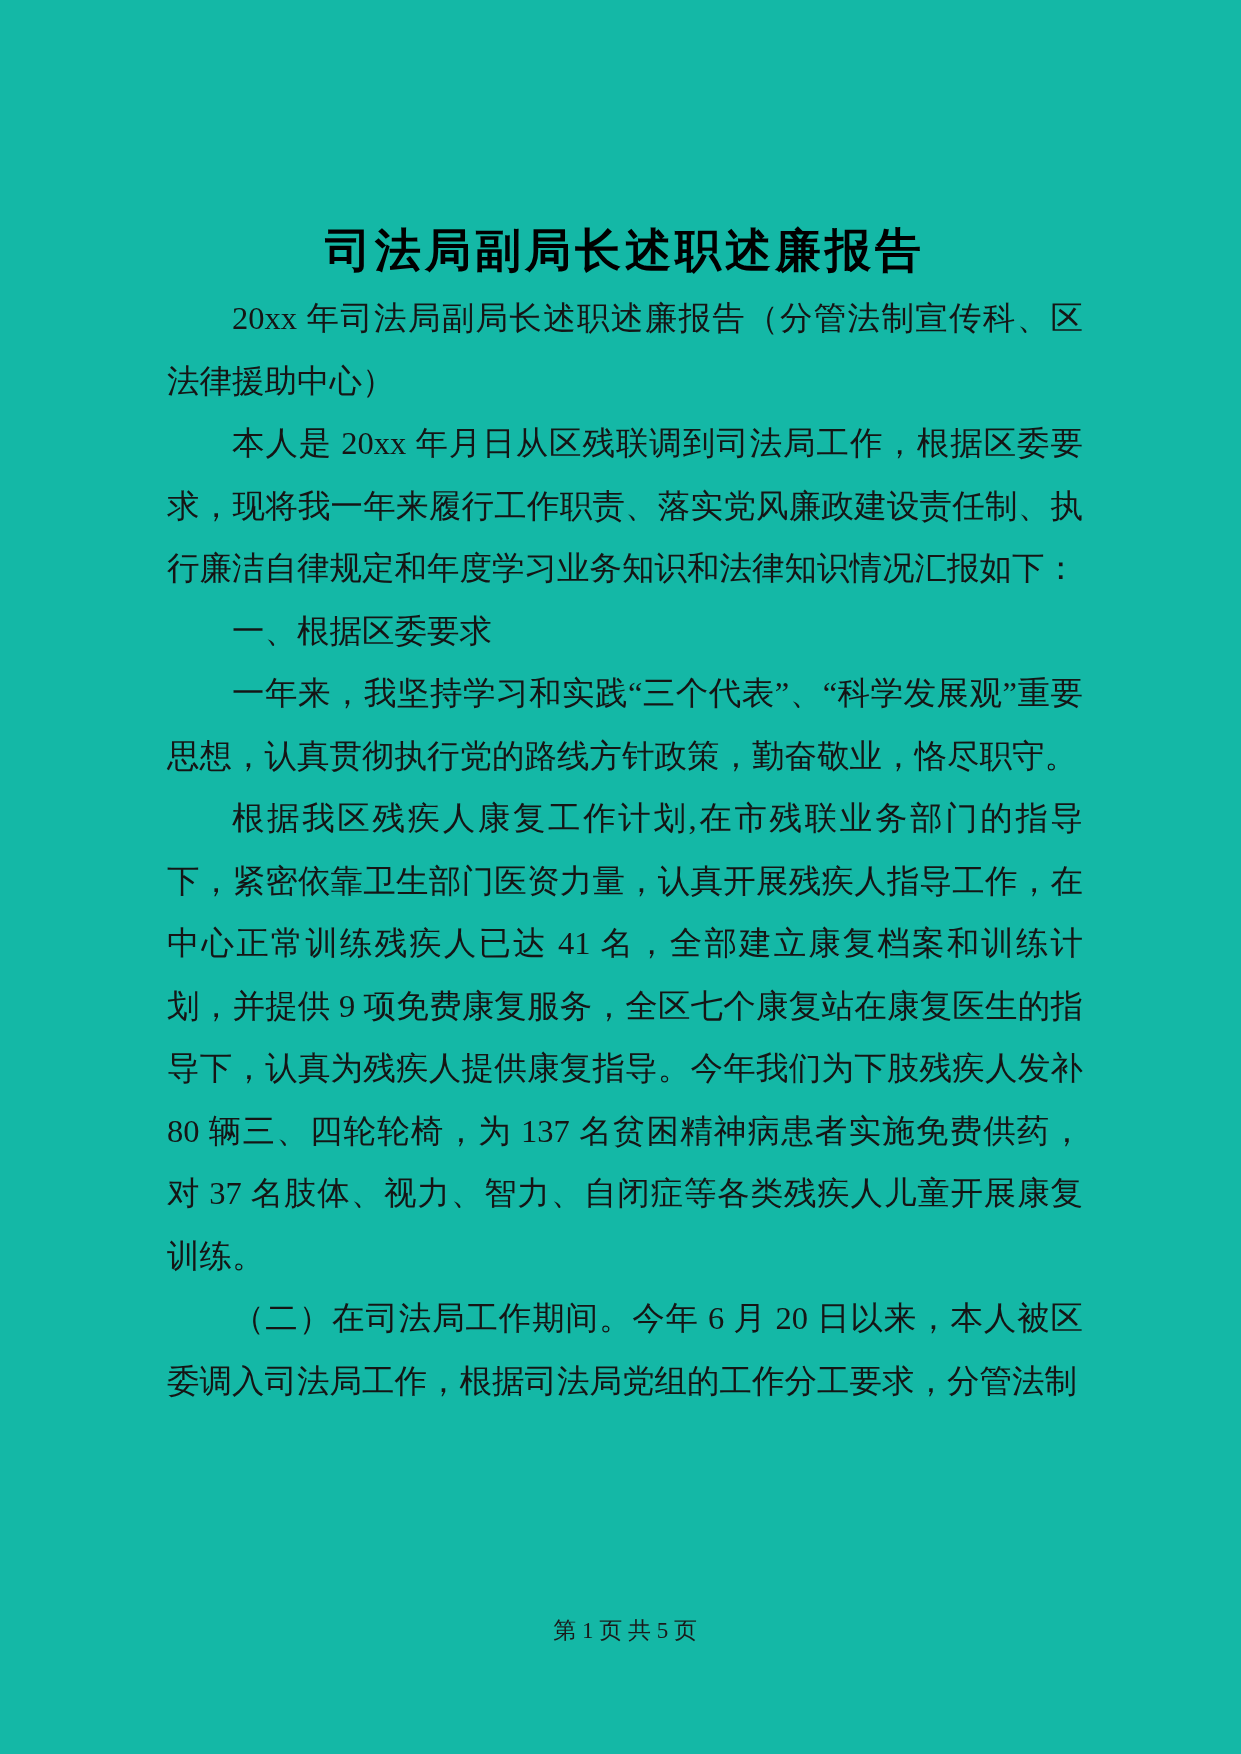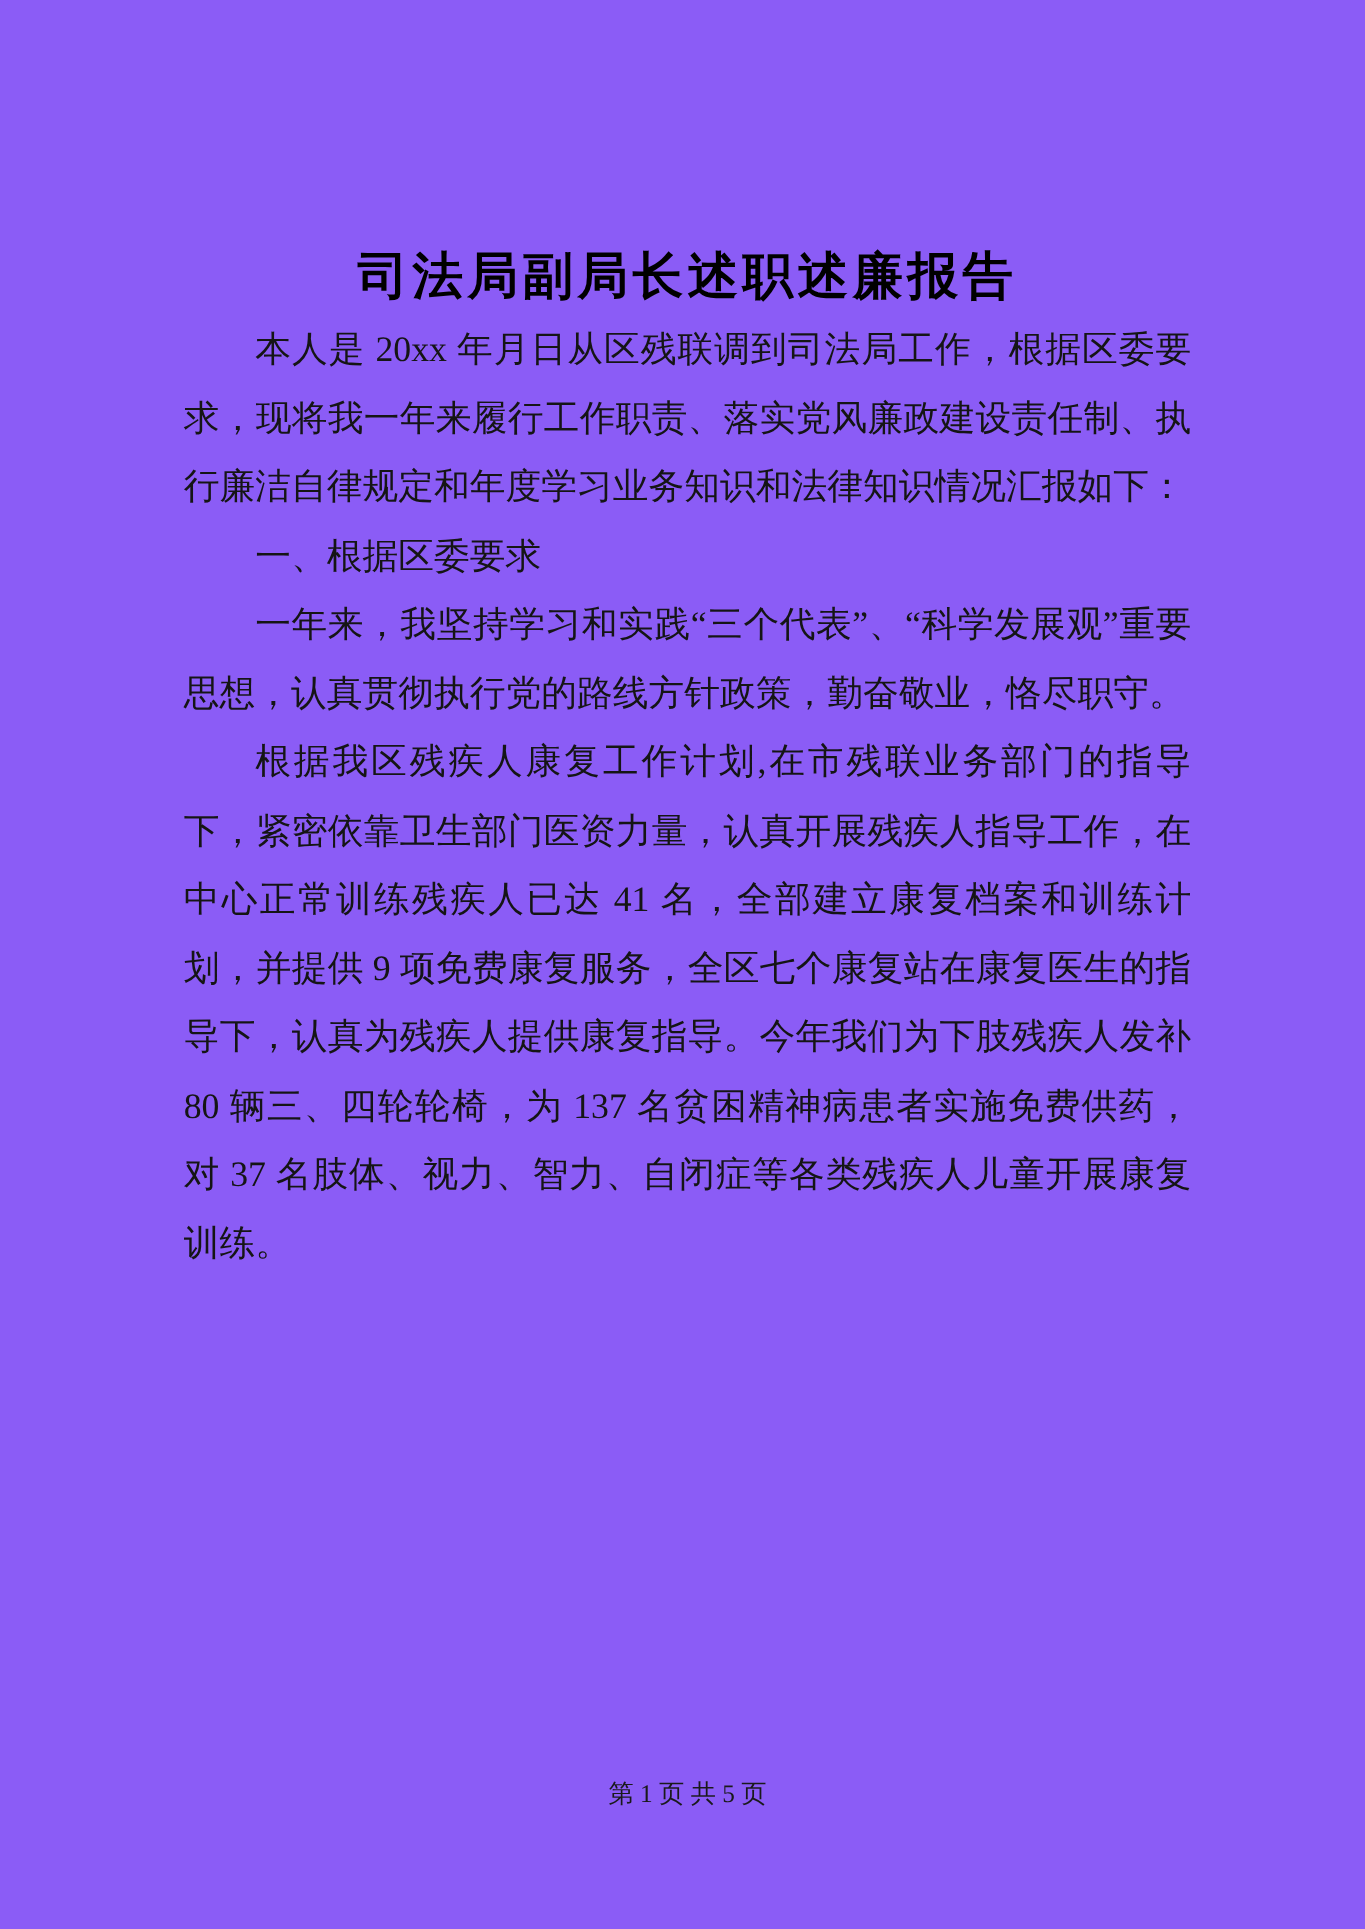--- a/index.html
+++ b/index.html
@@ -10,21 +10,21 @@
   body {
     width: 1241px;
     height: 1754px;
     font-family: "Liberation Serif", "DejaVu Serif", serif;
     color: #151515;
   }
   .sheet {
     position: relative;
     width: 1241px;
     height: 1754px;
-    background: #8b5cf6;
+    background: #14b8a6;
     overflow: hidden;
   }
   .text-col {
     margin-left: 167px;
     width: 916px;
   }
   .doc-title {
     margin: 214px 0 0 0;
     padding: 0;
     font-size: 46px;
@@ -56,22 +56,24 @@
     color: #1a1a1a;
   }
 </style>
 </head>
 <body>
 
 <div class="sheet">
   <div class="text-col">
     <h1 class="doc-title">司法局副局长述职述廉报告</h1>
     <div class="content">
+      <p>20xx 年司法局副局长述职述廉报告（分管法制宣传科、区法律援助中心）</p>
       <p>本人是 20xx 年月日从区残联调到司法局工作，根据区委要求，现将我一年来履行工作职责、落实党风廉政建设责任制、执行廉洁自律规定和年度学习业务知识和法律知识情况汇报如下：</p>
       <p>一、根据区委要求</p>
       <p>一年来，我坚持学习和实践“三个代表”、“科学发展观”重要思想，认真贯彻执行党的路线方针政策，勤奋敬业，恪尽职守。</p>
       <p>根据我区残疾人康复工作计划,在市残联业务部门的指导下，紧密依靠卫生部门医资力量，认真开展残疾人指导工作，在中心正常训练残疾人已达 41 名，全部建立康复档案和训练计划，并提供 9 项免费康复服务，全区七个康复站在康复医生的指导下，认真为残疾人提供康复指导。今年我们为下肢残疾人发补 80 辆三、四轮轮椅，为 137 名贫困精神病患者实施免费供药，对 37 名肢体、视力、智力、自闭症等各类残疾人儿童开展康复训练。</p>
+      <p>（二）在司法局工作期间。今年 6 月 20 日以来，本人被区委调入司法局工作，根据司法局党组的工作分工要求，分管法制</p>
     </div>
   </div>
   <div class="page-footer">
     <span>第 1 页 共 5 页</span>
   </div>
 </div>
 
 </body></html>

